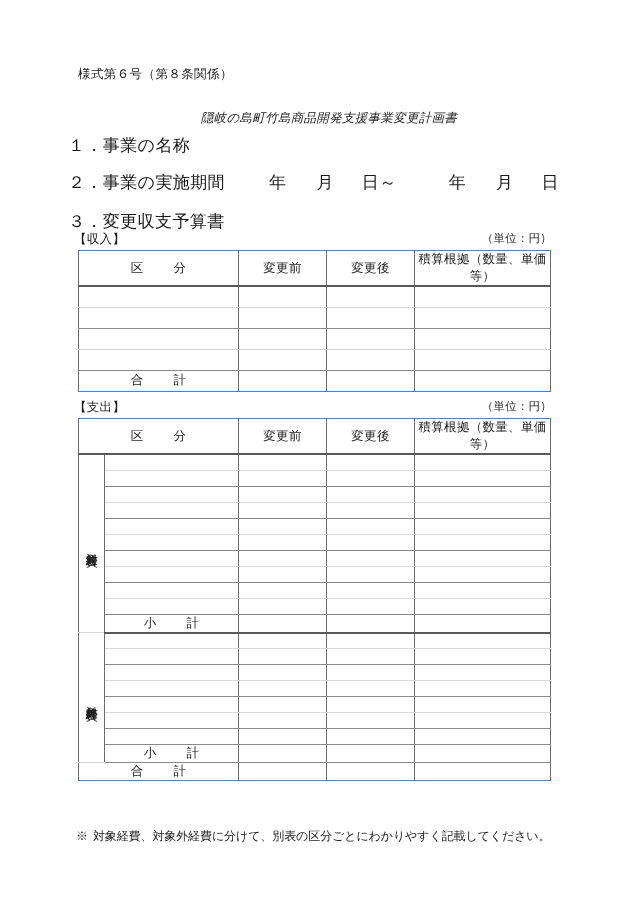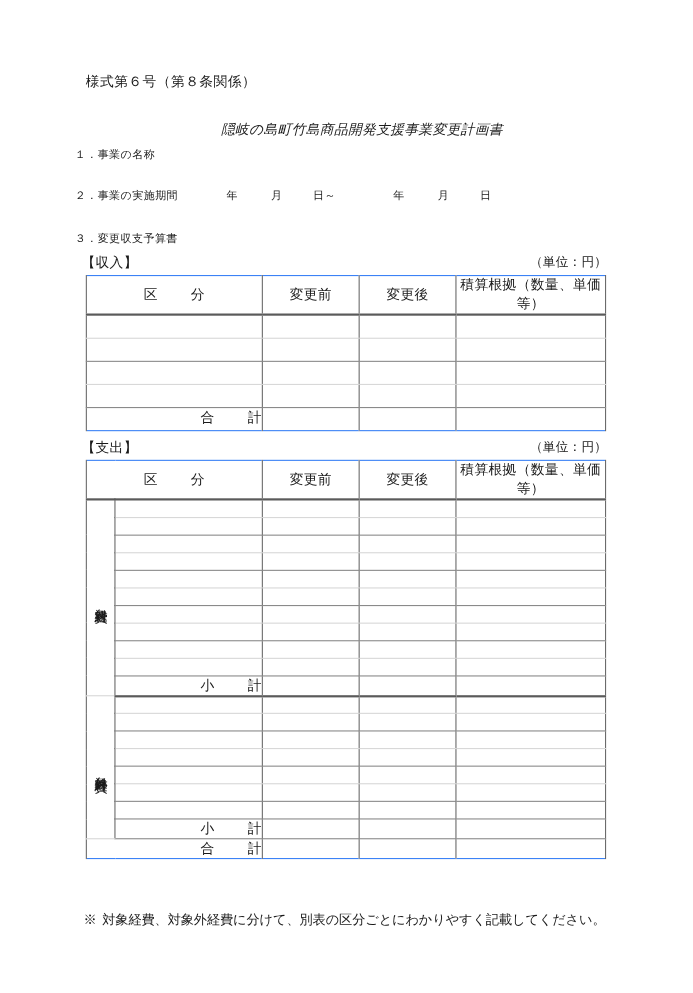--- a/index.html
+++ b/index.html
@@ -43,21 +43,21 @@
     font-size: 12.5px;
     letter-spacing: 0.3px;
     padding-left: 28px;
     box-sizing: border-box;
     white-space: nowrap;
     font-style: italic;
   }
   .item-line {
     position: absolute;
     left: 68px;
-    font-size: 10px;
+    font-size: 17px;
     letter-spacing: 0.4px;
     white-space: nowrap;
   }
   .item-1 { top: 134px; }
   .item-2 { top: 171px; }
   .item-3 { top: 210px; }
 
   .date-gap-a { display: inline-block; width: 44px; }
   .date-gap-b { display: inline-block; width: 30px; }
   .date-gap-c { display: inline-block; width: 28px; }
@@ -129,21 +129,21 @@
   
   .r-solid td  { border-bottom: 1px solid #8a8a8a; }
   .r-dotted td { border-bottom: 1px solid #d8d8d8; }
   .r-none td   { border-bottom: none; }
   .r-thick td  { border-bottom: 2px solid #5a5a5a; }
 
   .row-h { height: 16px; }
   .row-h-inc { height: 21px; }
 
   .total-cell {
-    text-align: right;
+    text-align: center;
     letter-spacing: 0.3px;
     font-size: 12.5px;
   }
 
   
   .vlabel {
     text-align: center;
     vertical-align: middle;
     border-right: 1px solid #6b6b6b;
   }

